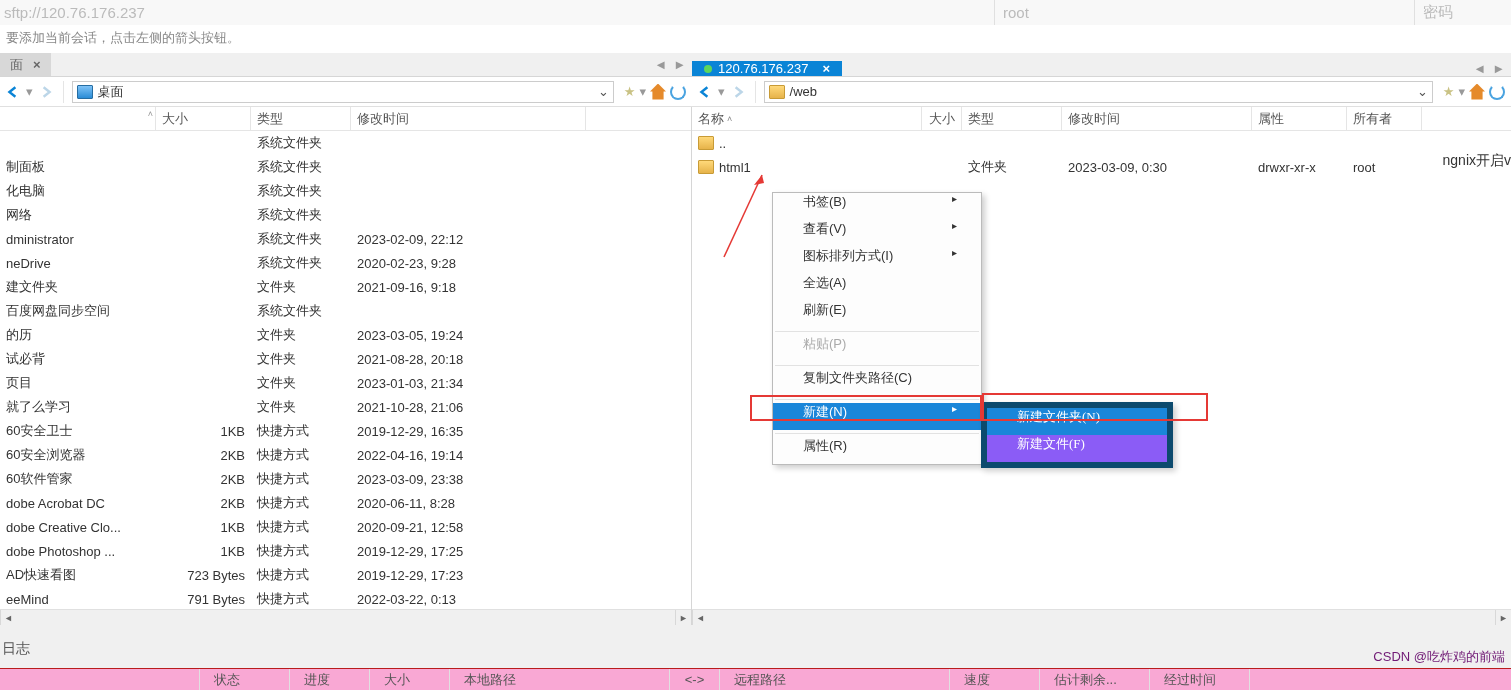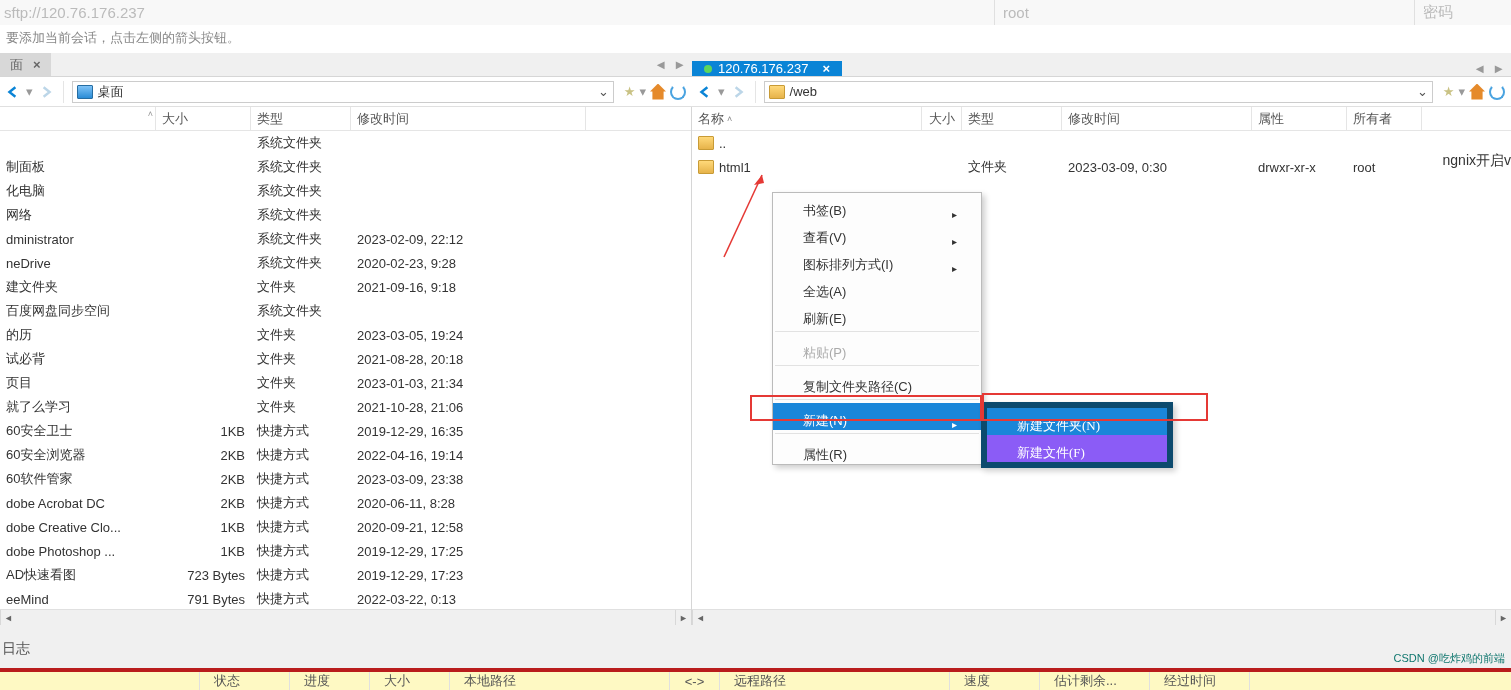--- a/index.html
+++ b/index.html
@@ -59,36 +59,36 @@
   .left .row .r2 { width: 95px; padding: 0 6px; text-align: right; }
   .left .row .r3 { width: 100px; padding: 0 6px; }
   .left .row .r4 { width: 235px; padding: 0 6px; }
   .right .row .r1 { width: 230px; padding: 0 6px; display: flex; align-items: center; }
   .right .row .r2 { width: 40px; }
   .right .row .r3 { width: 100px; padding: 0 6px; }
   .right .row .r4 { width: 190px; padding: 0 6px; }
   .right .row .r5 { width: 95px; padding: 0 6px; }
   .right .row .r6 { width: 75px; padding: 0 6px; }
   .ctxmenu { position: absolute; background: #fdfdfd; border: 1px solid #bbb; box-shadow: 3px 3px 6px rgba(0,0,0,0.2); font-size: 13px; z-index: 100; }
-  .ctxmenu .mi { height: 27px; display: flex; align-items: flex-end; padding: 0 24px 0 30px; position: relative; white-space: nowrap; }
+  .ctxmenu .mi { height: 27px; display: flex; align-items: flex-start; padding: 0 24px 0 30px; position: relative; white-space: nowrap; }
   .ctxmenu .mi .arrow { margin-left: auto; font-size: 10px; padding-left: 50px; }
   .ctxmenu .mi.disabled { color: #aaa; }
   .ctxmenu .mi.hl { background: #1a86d9; color: #fff; }
   .ctxmenu .msep { height: 1px; background: #e2e2e2; margin: 3px 2px; }
   .submenu { position: absolute; left: 100%; top: 0; background: #8b5cf6; border: 6px solid #0c4a6e; box-shadow: 3px 3px 6px rgba(0,0,0,0.2); font-family: Liberation Serif, serif; }
   .submenu .mi { width: 180px; }
   .redbox1 { position: absolute; border: 2px solid #e53935; z-index: 200; pointer-events: none; }
   .hbar { position: absolute; bottom: 0; left: 0; right: 0; height: 16px; background: #f0f0f0; border-top: 1px solid #e0e0e0; display: flex; }
   .hbar .track { flex: 1; }
   .hbar .btn { width: 16px; display: flex; align-items: center; justify-content: center; color: #666; font-size: 9px; border-left: 1px solid #d8d8d8; }
   .loglabel { position: absolute; left: 2px; top: 640px; font-size: 14px; color: #555; }
-  .statusbar { position: absolute; bottom: 0; left: 0; right: 0; height: 22px; background: #fef9c3; border-top: 4px solid #b91c1c; display: flex; align-items: center; font-size: 13px; color: #555; }
+  .statusbar { position: absolute; bottom: 0; left: 0; right: 0; height: 22px; background: #f9a8d4; border-top: 1px solid #b91c1c; display: flex; align-items: center; font-size: 13px; color: #555; }
   .statusbar .sc { padding: 0 14px; border-right: 1px solid #e0e0e0; height: 100%; display: flex; align-items: center; }
   .sc1{width:200px}.sc2{width:90px}.sc3{width:80px}.sc4{width:80px}.sc5{width:220px}.sc6{width:50px;justify-content:center}.sc7{width:230px}.sc8{width:90px}.sc9{width:110px}.sc10{width:100px}
-  .watermark { position: absolute; right: 6px; bottom: 24px; color: #0f766e; font-size: 11px; }
+  .watermark { position: absolute; right: 6px; bottom: 24px; color: #701a75; font-size: 13px; }
   .sidecut { position: absolute; right: 0; top: 150px; color: #333; font-size: 14px; background: #fff; padding: 2px 0 2px 4px; }
   .half-sort { position: relative; }
   .half-sort::after { content: "˄"; font-size: 9px; color: #999; position: absolute; right: 2px; top: 2px;}
 </style>
 </head>
 <body>
 
 <div class="topbar">
   <div class="addr-url">sftp://120.76.176.237</div>
   <div class="user-box">root</div>

